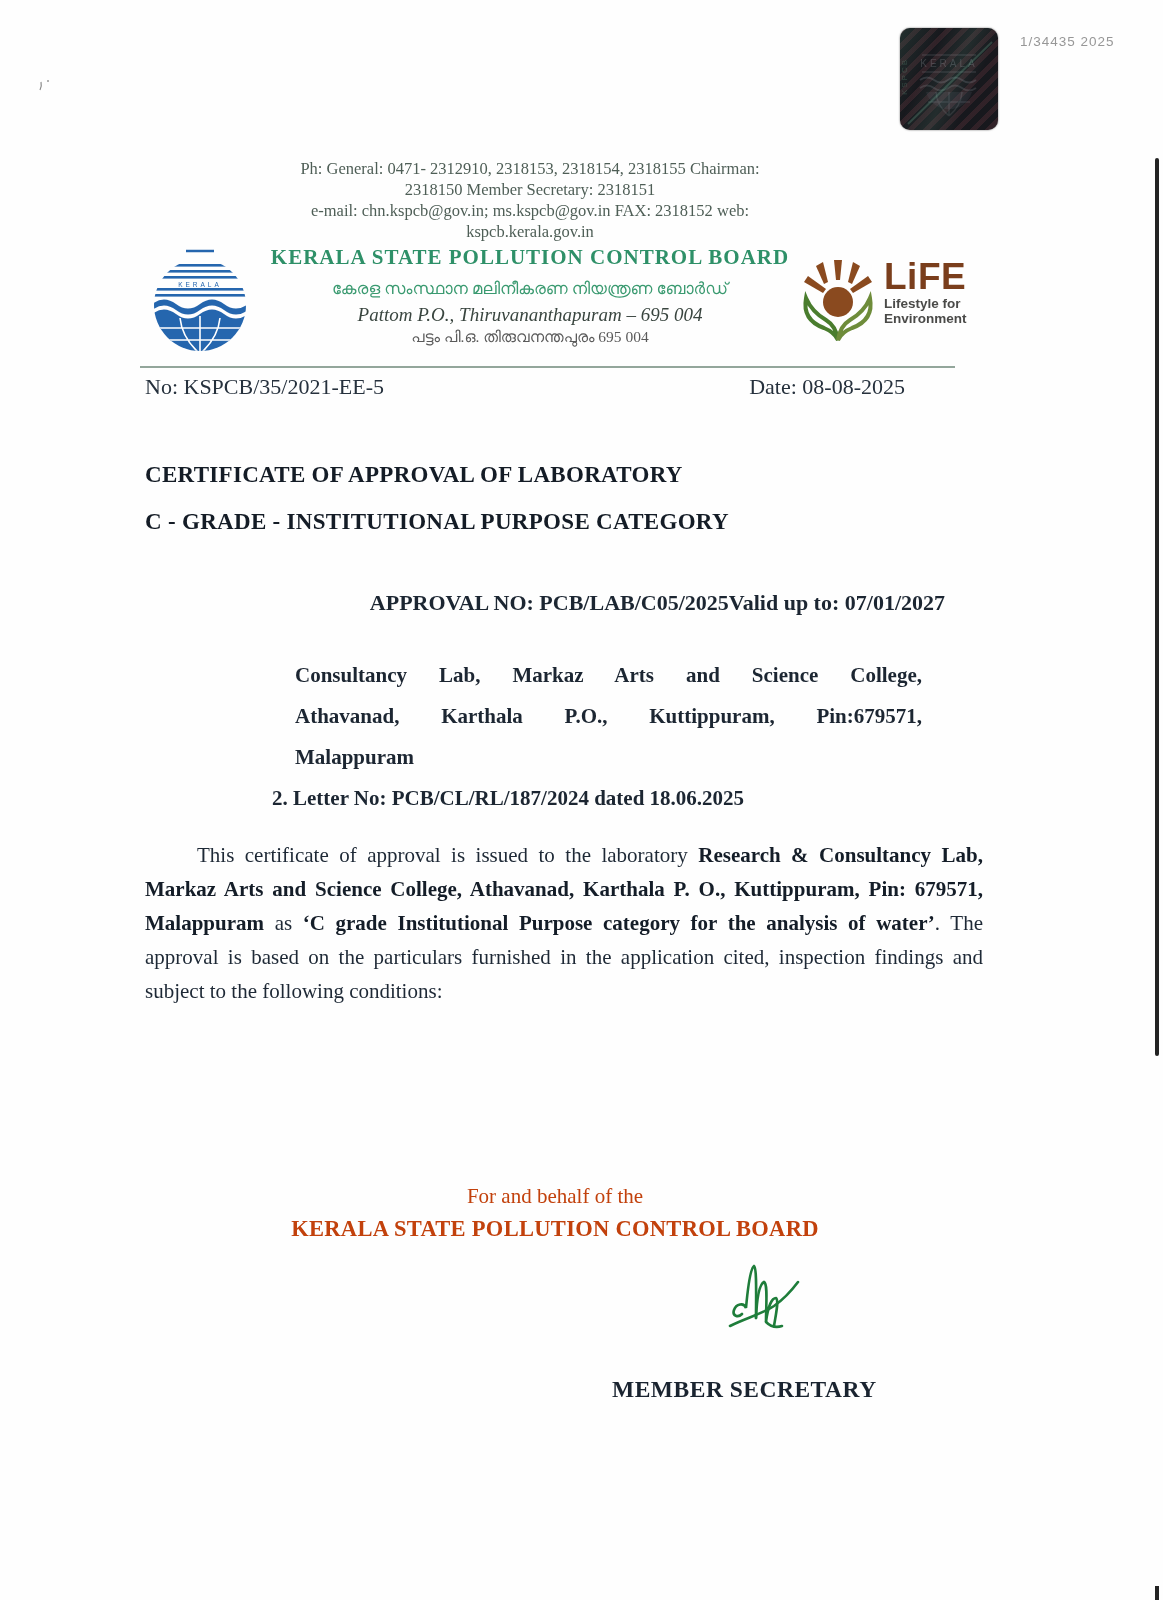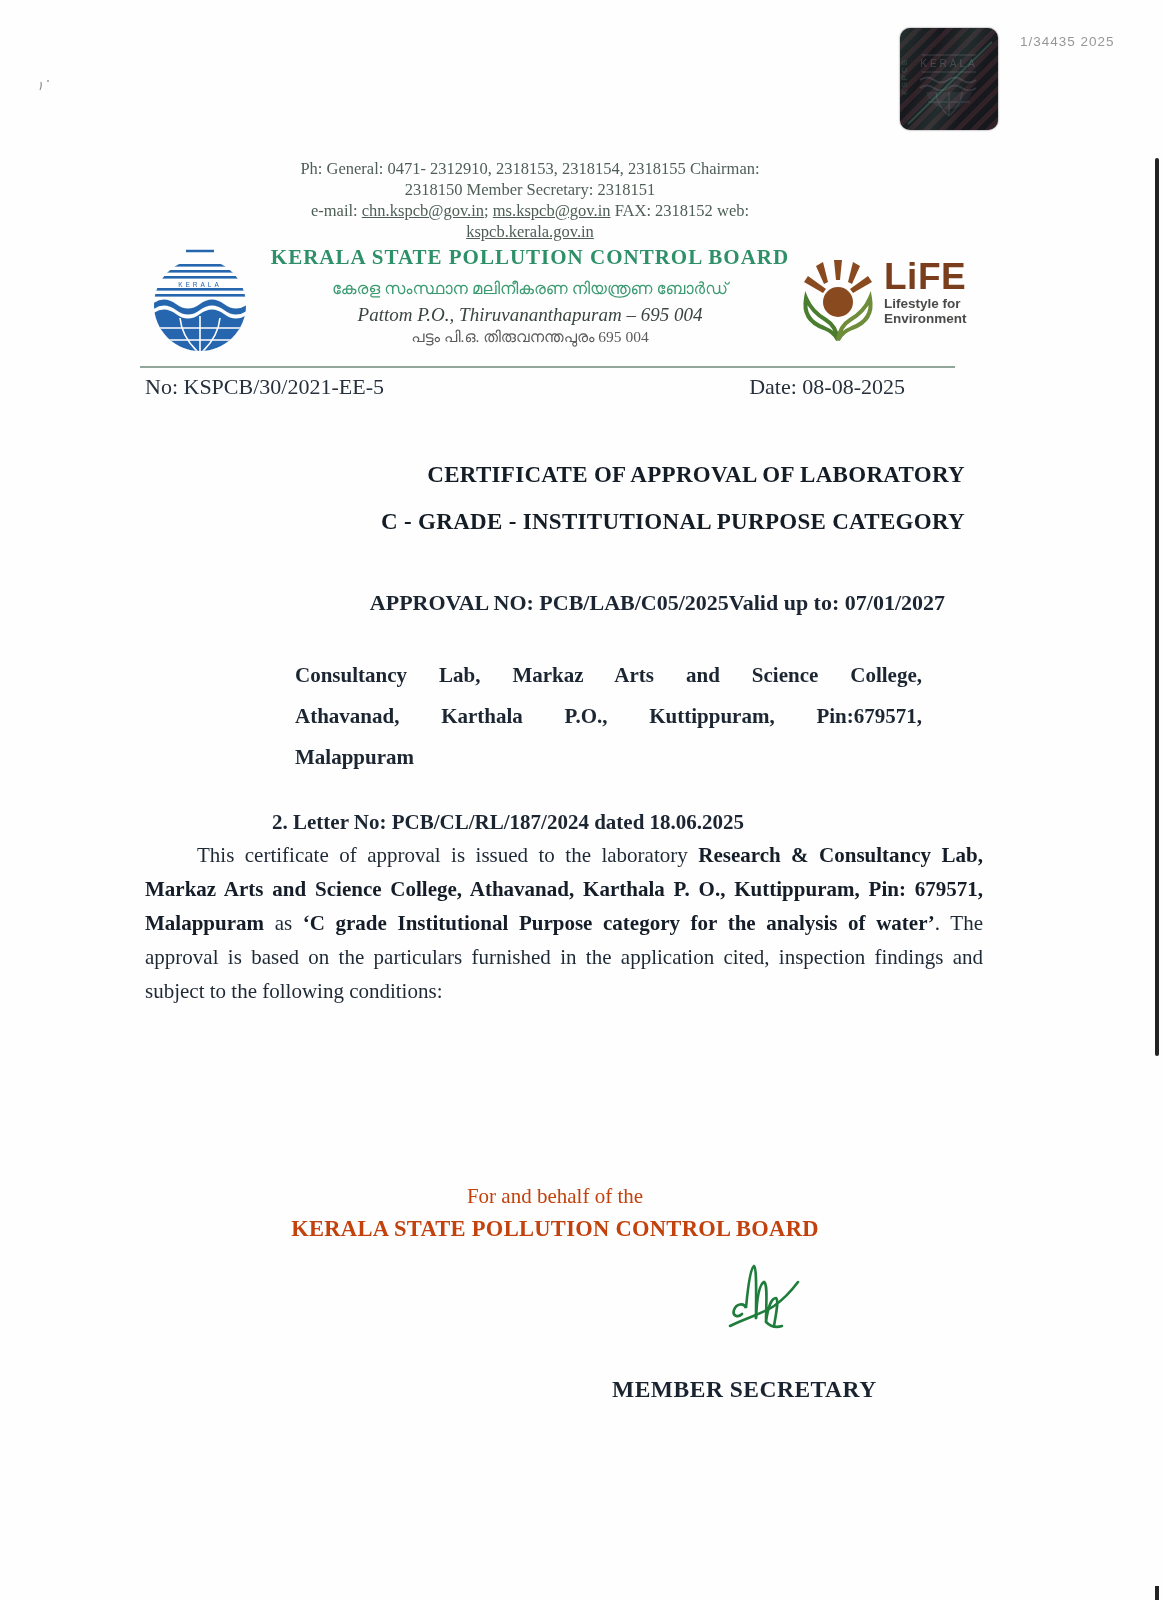--- a/index.html
+++ b/index.html
@@ -41,57 +41,57 @@
   
   .scan-line-right{position:absolute;left:1155px;top:158px;width:4px;height:898px;background:#232323;border-radius:2px;}
   .scan-line-right-2{position:absolute;left:1155px;top:1586px;width:4px;height:14px;background:#232323;}
   .scan-mark{position:absolute;left:34px;top:76px;}
   
   .header-block{
     position:absolute;left:145px;top:158px;width:770px;
     text-align:center;
   }
   .contact{font-size:16.5px;line-height:21px;color:#4e5e56;}
-  .contact .u{text-decoration:underline;}
+  .contact .u{}
   .org-name-en{
     margin-top:3px;font-size:21px;font-weight:bold;letter-spacing:1px;color:#2e9068;
   }
   .org-name-ml{font-size:16.5px;color:#3a9a70;margin-top:9px;}
   .address-en{font-size:19px;color:#39453f;margin-top:5px;font-style:italic;}
   .address-ml{font-size:15.5px;color:#5a5a5a;margin-top:2px;}
   .kspcb-logo{position:absolute;left:150px;top:248px;}
   .life-logo{position:absolute;left:798px;top:258px;display:flex;align-items:flex-start;}
   .life-text{margin-left:6px;font-family:"Liberation Sans",sans-serif;text-align:left;}
   .life-title{font-size:37px;font-weight:bold;color:#7a3e1c;line-height:38px;letter-spacing:0.5px;}
   .life-sub{font-size:13.5px;color:#4a4a48;line-height:15px;font-weight:bold;}
   
   .separator{position:absolute;left:140px;top:366px;width:815px;height:2px;background:#93a69b;}
   .meta-row{
     position:absolute;left:145px;top:374px;width:760px;
     display:flex;justify-content:space-between;
     font-size:22px;color:#26313d;
   }
   
-  .titles{position:absolute;left:145px;top:462px;width:820px;text-align:right;color:#141c26;}
+  .titles{position:absolute;left:145px;top:462px;width:820px;text-align:left;color:#141c26;}
   .title-line{font-size:23px;font-weight:bold;letter-spacing:0.3px;}
   .title-line + .title-line{margin-top:21px;}
   
   .approval-row{
     position:absolute;left:145px;top:590px;width:800px;
     display:flex;justify-content:flex-end;
     font-size:22px;font-weight:bold;color:#1c2632;
   }
   
   .ref-block{
     position:absolute;left:222px;top:655px;width:700px;
     font-size:21px;font-weight:bold;line-height:41px;color:#1c2632;
   }
   .ref-block .jline{text-align:justify;text-align-last:justify;}
   .ref-block .ind{padding-left:73px;}
-  .ref-block .ind2{padding-left:50px;margin-top:24px;}
+  .ref-block .ind2{padding-left:50px;}
   
   .body-par{
     position:absolute;left:145px;top:838px;width:838px;
     font-size:21px;line-height:34px;color:#1e2936;
     text-align:justify;text-indent:52px;
   }
   .body-par b{color:#141d28;}
   
   .footer-block{position:absolute;left:145px;top:1184px;width:820px;text-align:center;color:#c2410c;}
   .for-behalf{font-size:21px;}
@@ -179,21 +179,21 @@
     </svg>
     <div class="life-text">
       <div class="life-title">LiFE</div>
       <div class="life-sub">Lifestyle for</div>
       <div class="life-sub">Environment</div>
     </div>
   </div>
 
   <div class="separator"></div>
   <div class="meta-row">
-    <span>No: KSPCB/30/2021-EE-5</span>
+    <span>No: KSPCB/35/2021-EE-5</span>
     <span>Date: 08-08-2025</span>
   </div>
 
   <div class="titles">
     <div class="title-line">CERTIFICATE OF APPROVAL OF LABORATORY</div>
     <div class="title-line">C - GRADE - INSTITUTIONAL PURPOSE CATEGORY</div>
   </div>
 
   <div class="approval-row">
     <span>APPROVAL NO: PCB/LAB/C05/2025</span>

